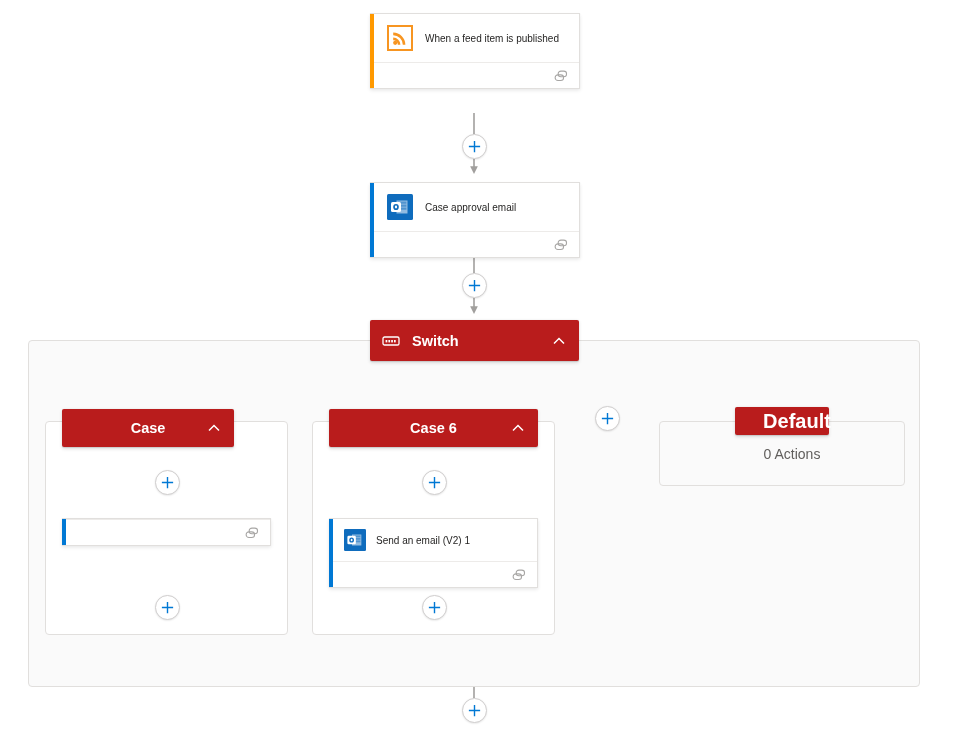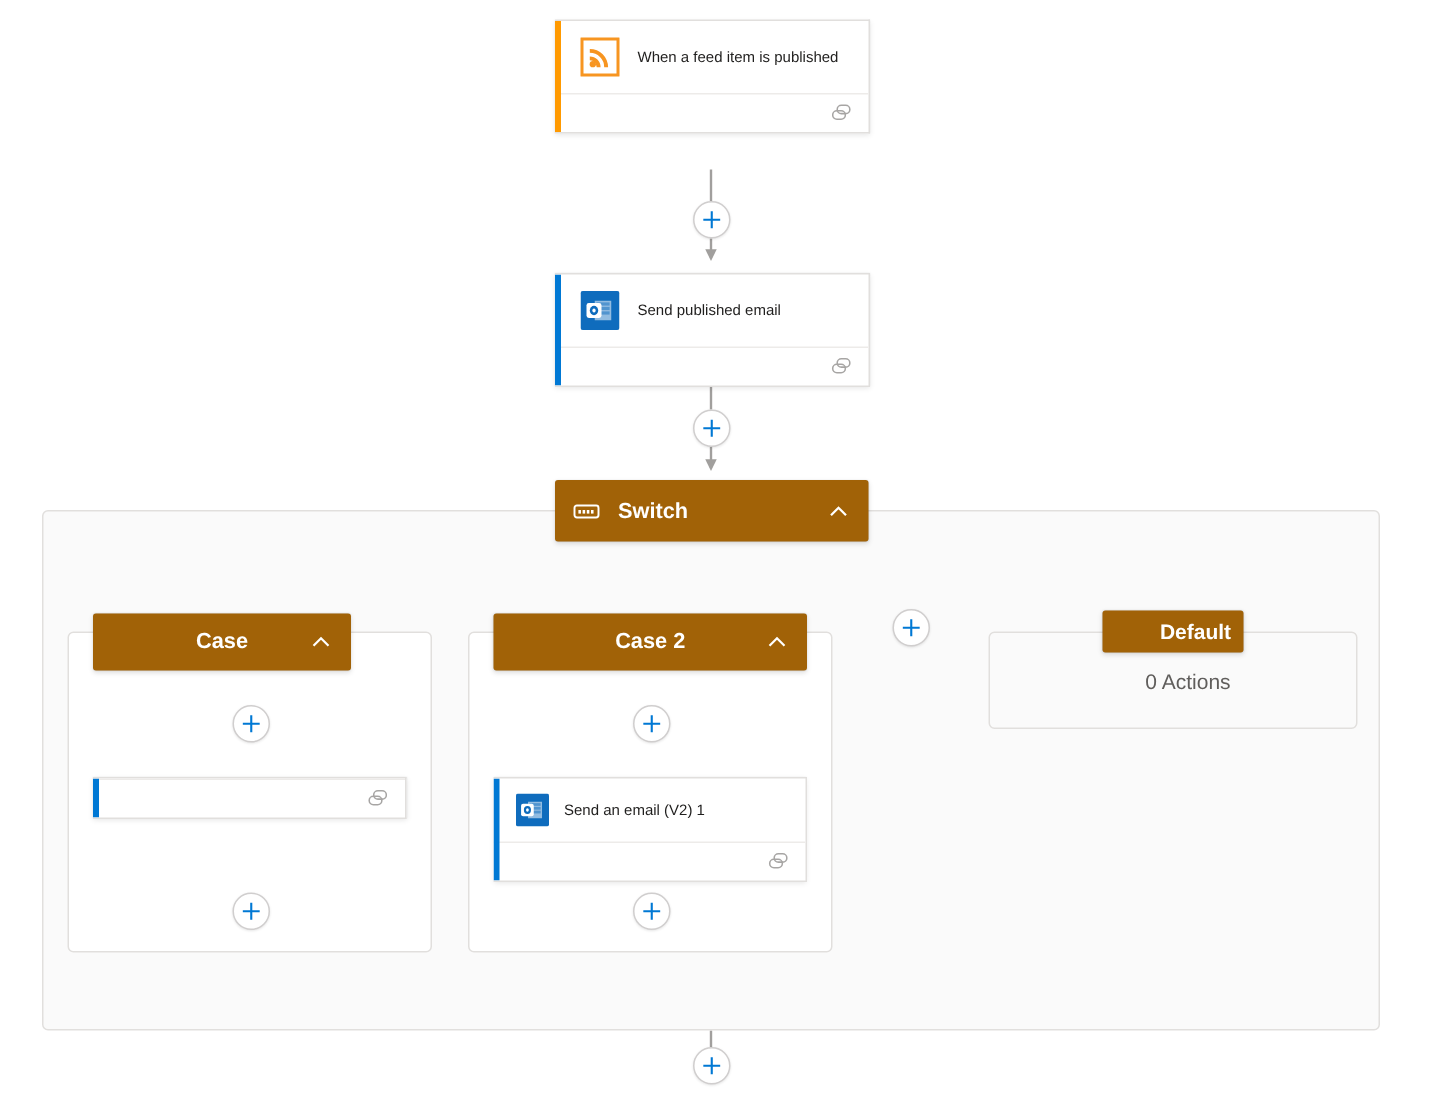--- a/index.html
+++ b/index.html
@@ -70,21 +70,21 @@
   }
 
   
   .ico { width: 26px; height: 26px; flex: 0 0 26px; display:block; }
   .ico-sm { width: 22px; height: 22px; flex: 0 0 22px; display:block; }
   .peek { width: 15px; height: 13px; display:block; opacity: .75; }
 
   
   .dark-head {
     position: absolute;
-    background: #a16207;
+    background: #b91c1c;
     border-radius: 2px;
     display: flex;
     align-items: center;
     box-sizing: border-box;
     box-shadow: 0 1.6px 3.6px rgba(0,0,0,0.13), 0 0.3px 0.9px rgba(0,0,0,0.11);
   }
   .dark-head .dh-label {
     color: #ffffff;
     font-size: 14.5px;
     font-weight: bold;
@@ -108,21 +108,21 @@
   }
   .case-head .chev { position: absolute; right: 12px; }
 
   
   #default-header {
     left: 735px; top: 407px;
     width: 94px; height: 28px;
     padding: 0 9px;
     justify-content: center;
   }
-  #default-header .dh-label { font-size: 14px; padding-left: 37px; }
+  #default-header .dh-label { font-size: 20px; padding-left: 37px; }
   #default-header .chev { margin-left: 7px; }
 
   
   .scope-box {
     position: absolute;
     background: #fafafa;
     border: 1px solid #e1dfdd;
     border-radius: 4px;
     box-sizing: border-box;
   }
@@ -240,21 +240,21 @@
           <rect width="26" height="26" rx="1.5" fill="#0F6CBD"></rect>
           <rect x="9.5" y="6.5" width="11" height="13" fill="#fff" opacity=".55"></rect>
           <rect x="10.6" y="7.6" width="8.8" height="2.1" fill="#0F6CBD" opacity=".5"></rect>
           <rect x="10.6" y="10.6" width="8.8" height="2.1" fill="#0F6CBD" opacity=".5"></rect>
           <rect x="10.6" y="13.6" width="8.8" height="2.1" fill="#0F6CBD" opacity=".5"></rect>
           <rect x="4" y="8" width="10" height="10" rx="1.6" fill="#fff"></rect>
           <ellipse cx="9" cy="13" rx="2.8" ry="3.1" fill="#0F6CBD"></ellipse>
           <ellipse cx="9" cy="13" rx="1.1" ry="1.4" fill="#fff"></ellipse>
         </svg>
       </span>
-      <span class="card-title">Send published email</span>
+      <span class="card-title">Case approval email</span>
     </div>
     <div class="card-foot">
       <span class="peek">
         <svg viewBox="0 0 16 14" xmlns="http://www.w3.org/2000/svg" fill="none" stroke="#8a8886" stroke-width="1.1">
           <rect x="4.4" y="1.2" width="9" height="6" rx="3"></rect>
           <rect x="1.2" y="5.2" width="9" height="6" rx="3"></rect>
         </svg>
       </span>
     </div>
   </div>
@@ -298,21 +298,21 @@
   <div class="dark-head case-head" style="left:62px; top:409px; width:172px;">
     <span class="dh-label">Case</span>
     <span class="chev">
       <svg viewBox="0 0 16 16" xmlns="http://www.w3.org/2000/svg" fill="none" stroke="#ffffff" stroke-width="1.5">
           <path d="M3 10.5 8 5.5 13 10.5"></path>
         </svg>
     </span>
   </div>
 
   <div class="dark-head case-head" style="left:329px; top:409px; width:209px;">
-    <span class="dh-label">Case 2</span>
+    <span class="dh-label">Case 6</span>
     <span class="chev">
       <svg viewBox="0 0 16 16" xmlns="http://www.w3.org/2000/svg" fill="none" stroke="#ffffff" stroke-width="1.5">
           <path d="M3 10.5 8 5.5 13 10.5"></path>
         </svg>
     </span>
   </div>
 
   <div class="dark-head" id="default-header">
     <span class="dh-label">Default</span>
     <span class="chev">

